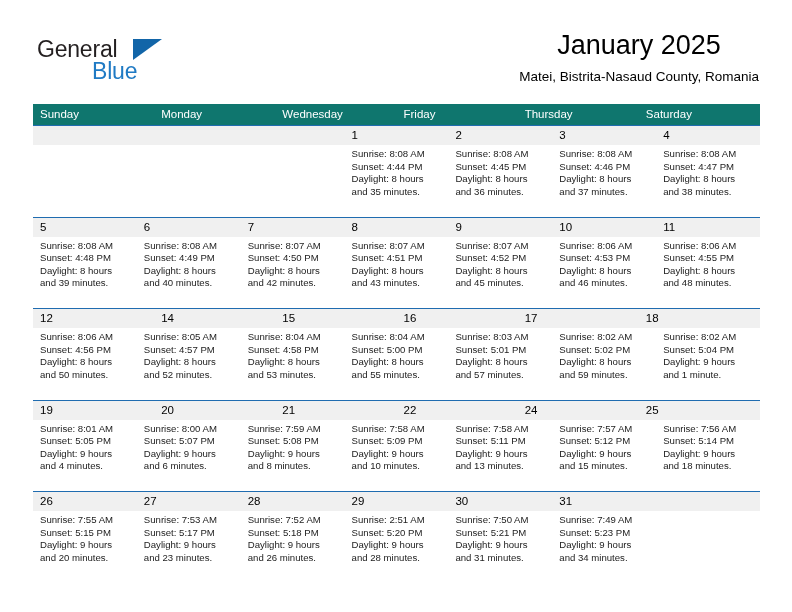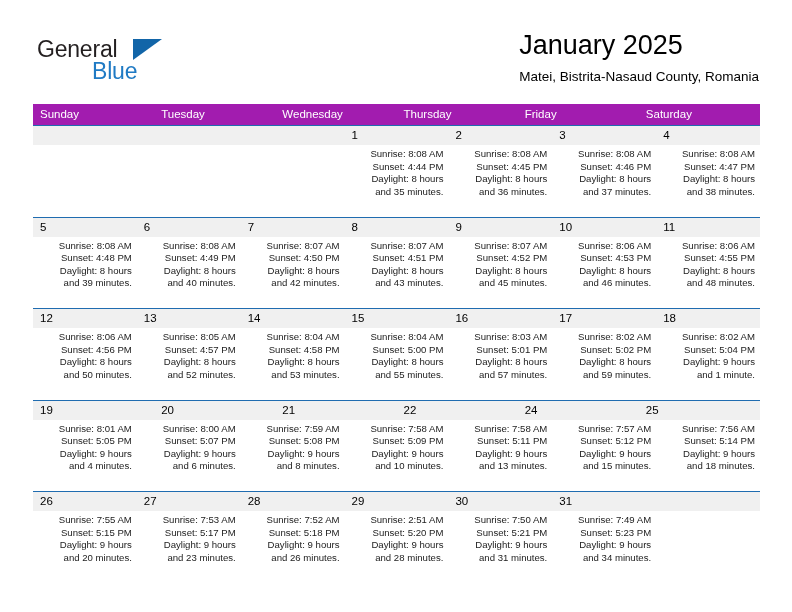--- a/index.html
+++ b/index.html
@@ -62,21 +62,21 @@
     width: 0;
     height: 0;
     border-left: 29px solid #1265a8;
     border-bottom: 21px solid transparent;
   }
 
   .title-block {
     position: absolute;
     right: 0;
     top: 0;
-    text-align: left;
+    text-align: center;
   }
   .cal-title {
     font-size: 27px;
     line-height: 34px;
     color: #000000;
     font-family: "Liberation Sans", sans-serif;
     white-space: nowrap;
   }
   .cal-subtitle {
     margin-top: 6px;
@@ -89,21 +89,21 @@
 
   
   .calendar {
     position: absolute;
     left: 33px;
     top: 104px;
     width: 727px;
   }
   .weekday-row {
     display: flex;
-    background: #a21caf;
+    background: #0f766e;
     height: 21px;
   }
   .weekday {
     flex: 1 1 0;
     color: #ffffff;
     font-size: 11.5px;
     line-height: 21px;
     padding-left: 7px;
     box-sizing: border-box;
     font-family: "Liberation Sans", sans-serif;
@@ -138,21 +138,20 @@
     background: #ffffff;
   }
   .cell-body {
     flex: 1 1 0;
     padding: 3px 5px 0 7px;
     box-sizing: border-box;
     font-size: 9.6px;
     line-height: 12.6px;
     color: #222222;
     font-family: "Liberation Sans", sans-serif;
-    text-align: right;
   }
   .cell-body div {
     white-space: nowrap;
   }
   .cell-empty { }
 </style>
 </head>
 <body>
 
 <div class="page">
@@ -166,24 +165,24 @@
     <div class="title-block">
       <div class="cal-title">January 2025</div>
       <div class="cal-subtitle">Matei, Bistrita-Nasaud County, Romania</div>
     </div>
   </div>
 
   <div class="calendar">
 
     <div class="weekday-row">
       <div class="weekday">Sunday</div>
-      <div class="weekday">Tuesday</div>
+      <div class="weekday">Monday</div>
       <div class="weekday">Wednesday</div>
+      <div class="weekday">Friday</div>
       <div class="weekday">Thursday</div>
-      <div class="weekday">Friday</div>
       <div class="weekday">Saturday</div>
     </div>
 
     <div class="week">
       <div class="week-daterow">
         <div class="daynum"></div>
         <div class="daynum"></div>
         <div class="daynum"></div>
         <div class="daynum">1</div>
         <div class="daynum">2</div>
@@ -288,21 +287,20 @@
           <div>Sunset: 4:55 PM</div>
           <div>Daylight: 8 hours</div>
           <div>and 48 minutes.</div>
         </div>
       </div>
     </div>
 
     <div class="week">
       <div class="week-daterow">
         <div class="daynum">12</div>
-        <div class="daynum">13</div>
         <div class="daynum">14</div>
         <div class="daynum">15</div>
         <div class="daynum">16</div>
         <div class="daynum">17</div>
         <div class="daynum">18</div>
       </div>
       <div class="week-bodyrow">
         <div class="cell-body">
           <div>Sunrise: 8:06 AM</div>
           <div>Sunset: 4:56 PM</div>

